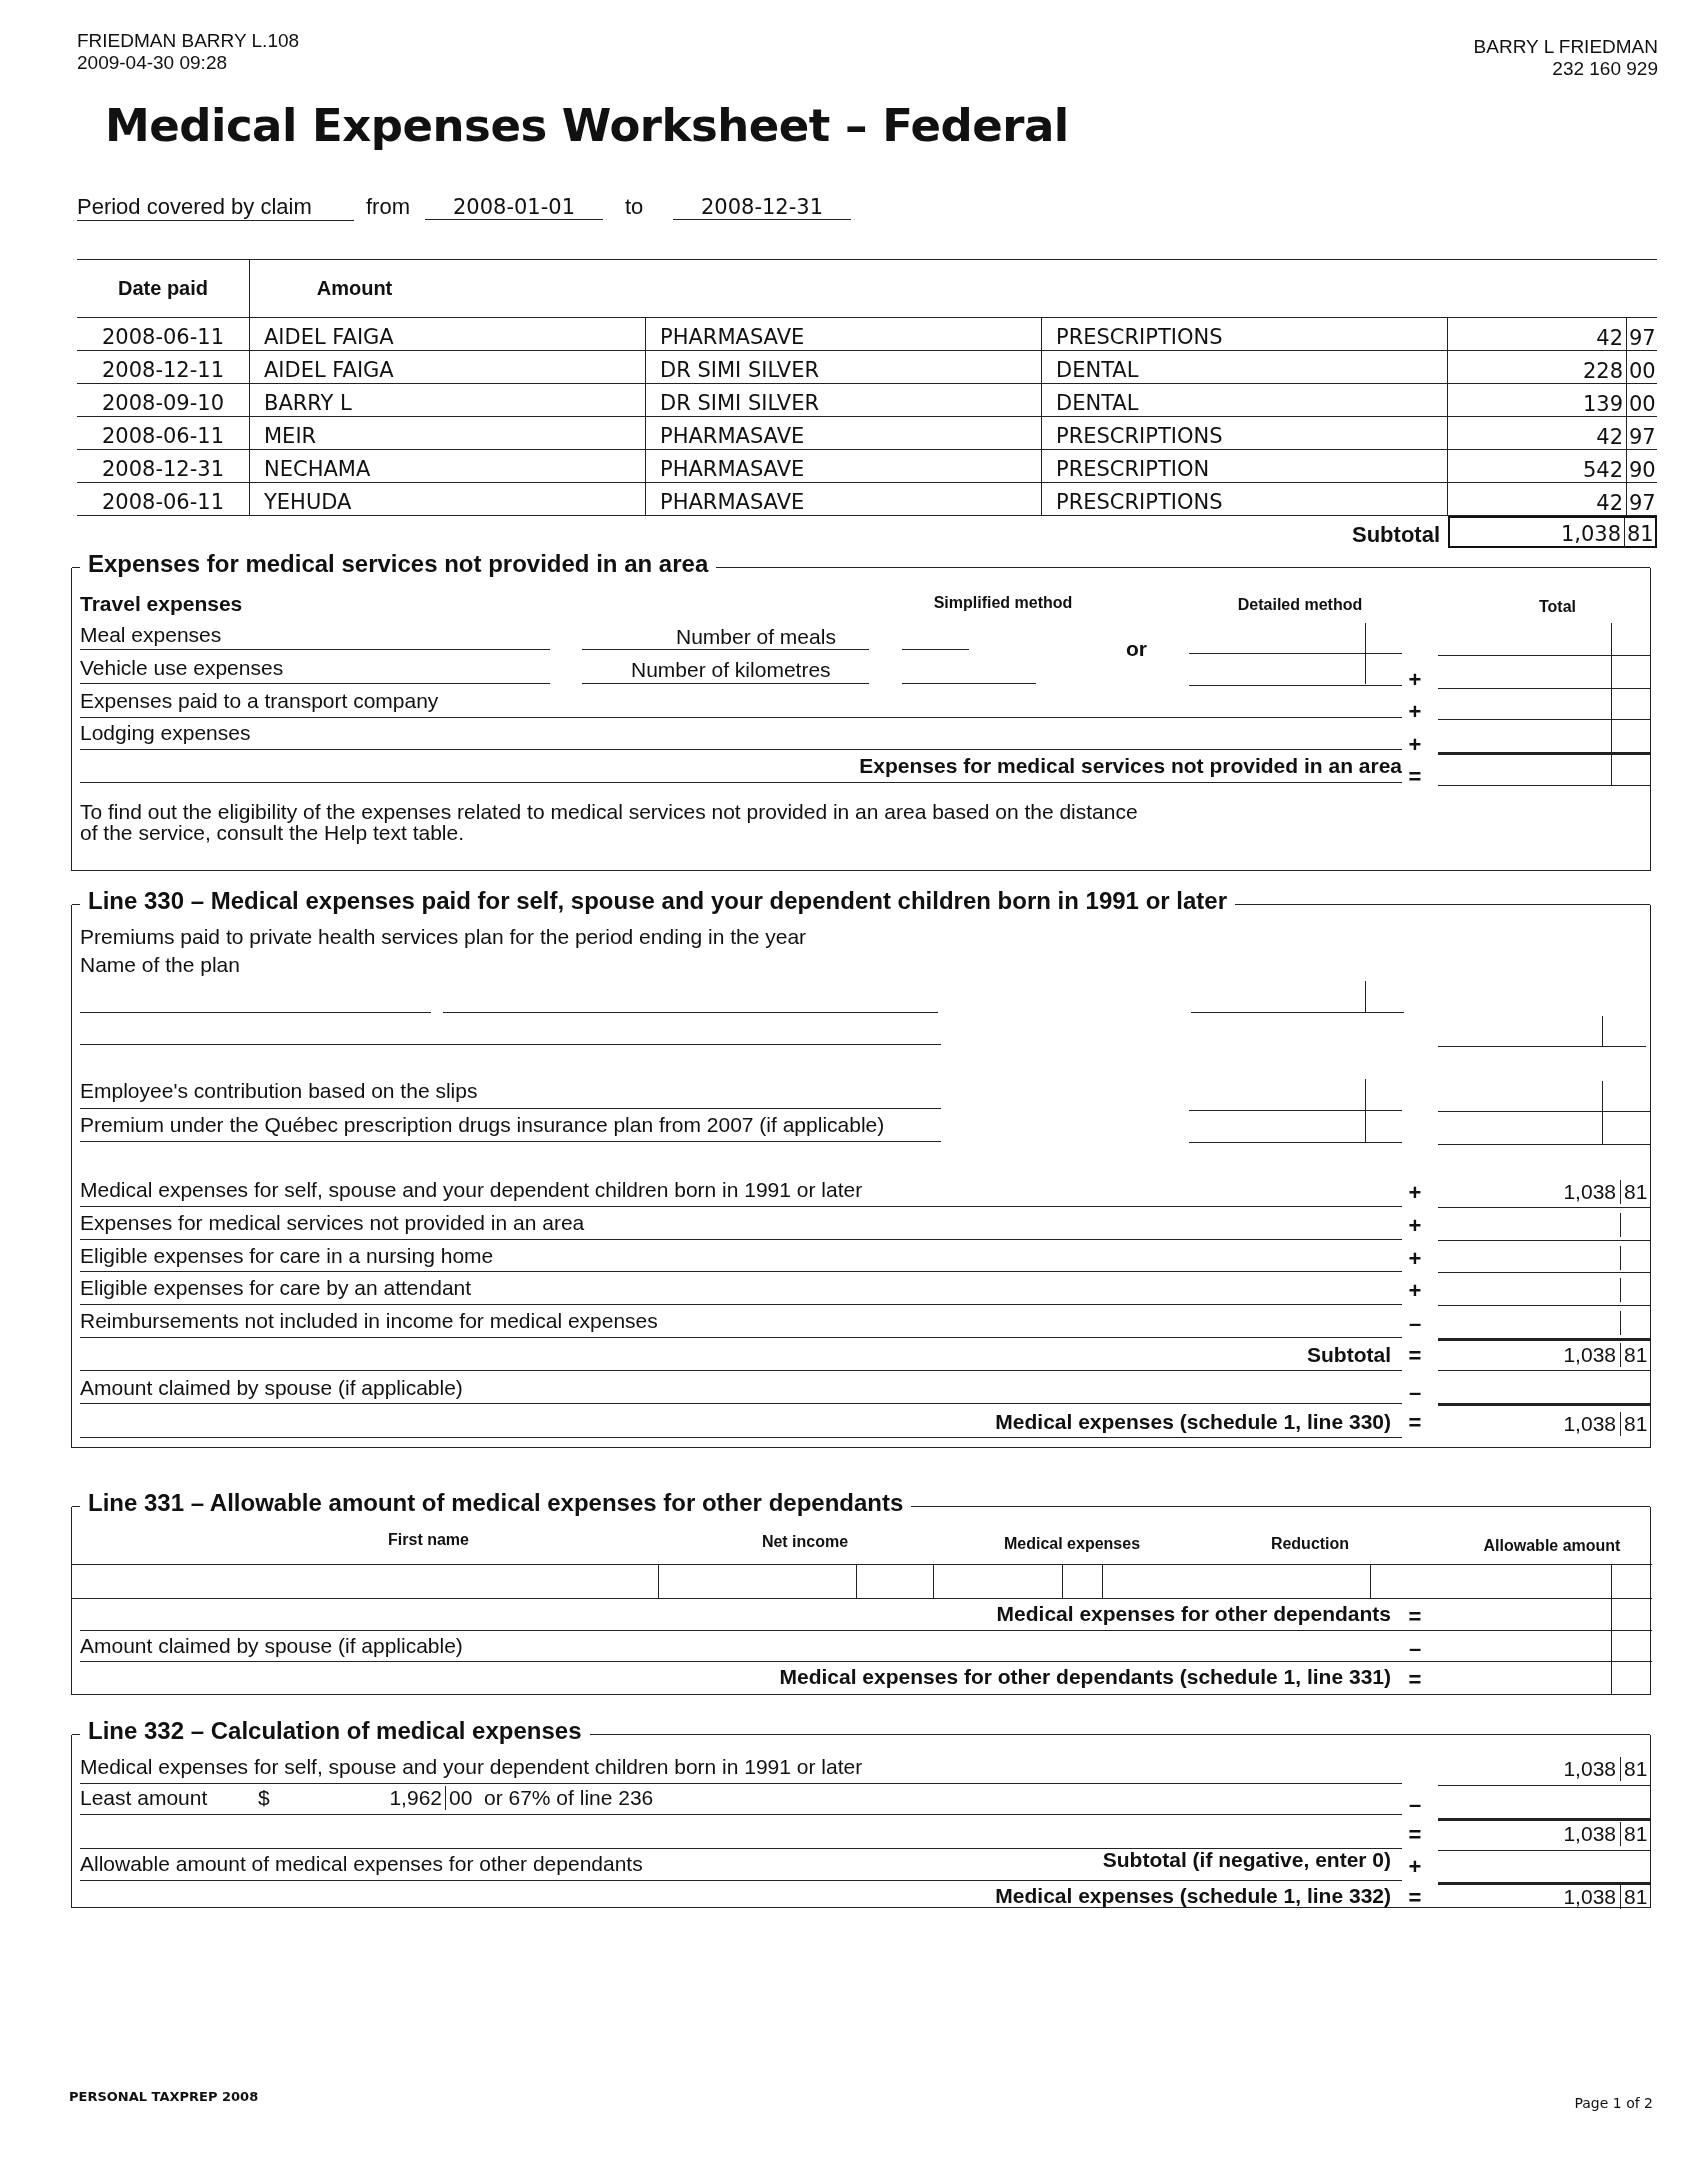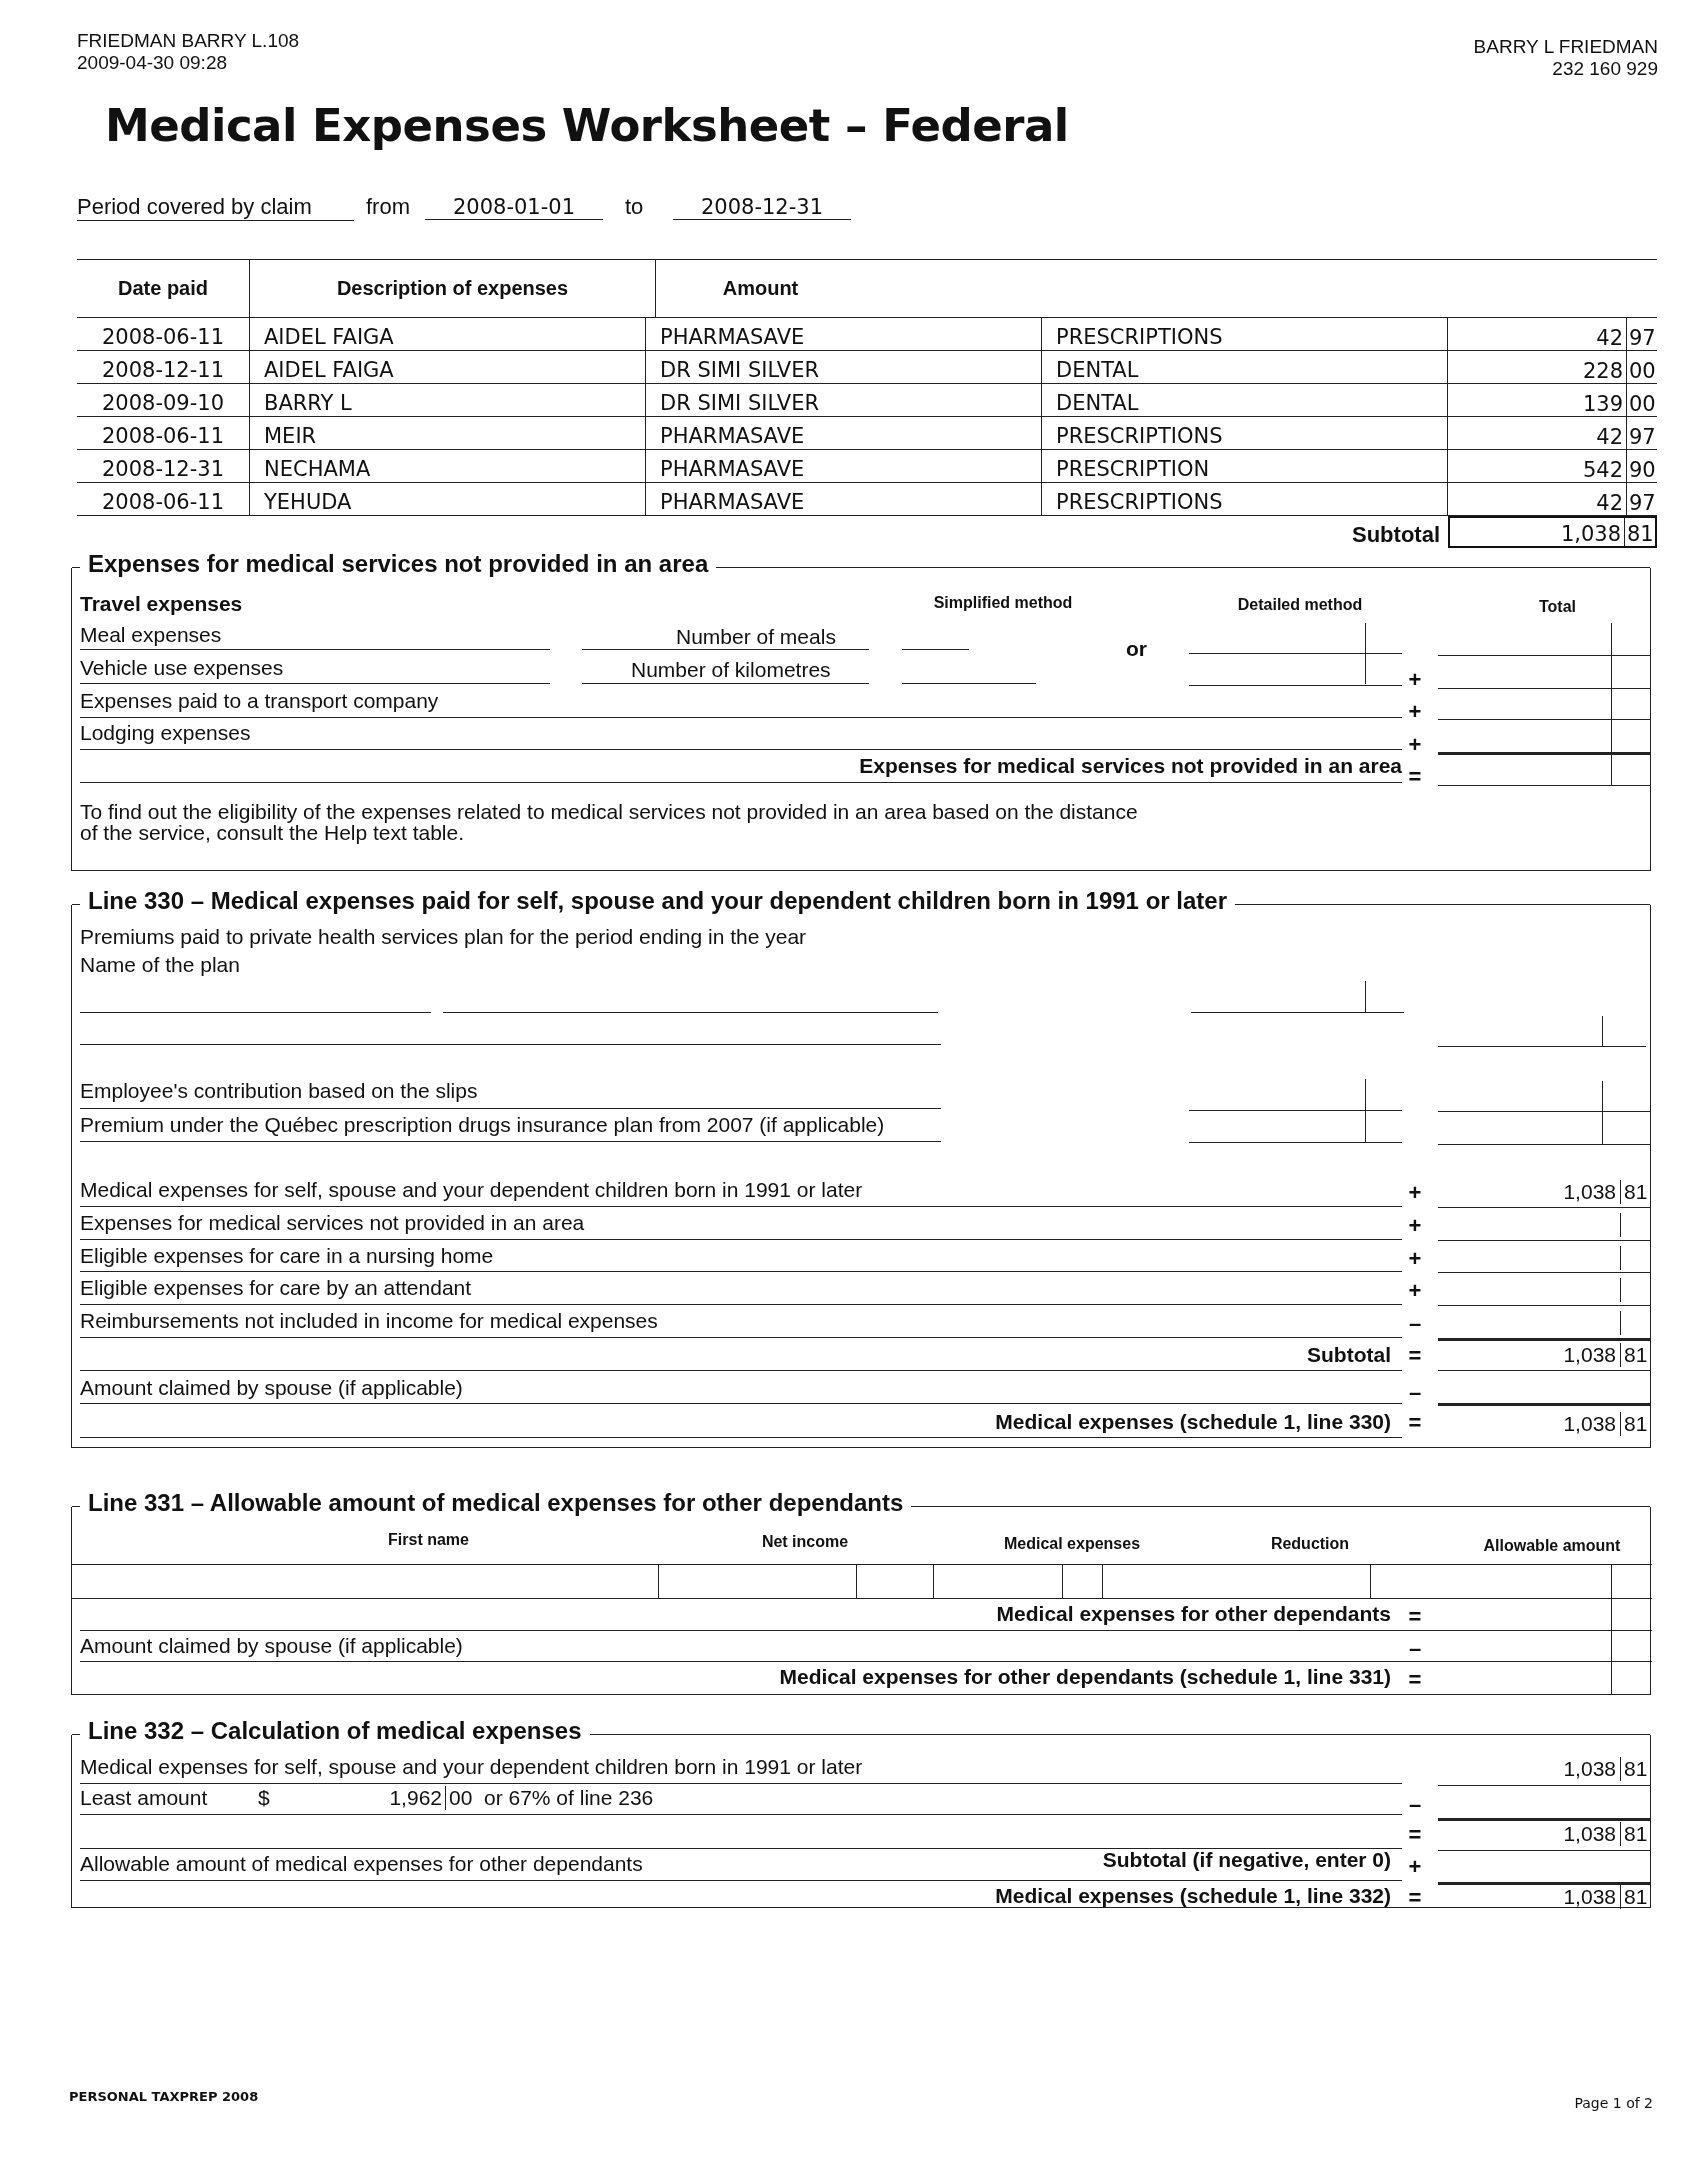--- a/index.html
+++ b/index.html
@@ -65,21 +65,20 @@
 </div>
 <div class="abs title">Medical Expenses Worksheet – Federal</div>
 
 <div class="abs period">
   <span class="lbl ul">Period covered by claim</span><span class="from">from</span><span class="d1 ul">2008-01-01</span><span class="to">to</span><span class="d2 ul">2008-12-31</span>
 </div>
 
 <div class="abs etable">
   <div class="ethead">
     <div class="c1">Date paid</div>
-    <div class="c4">Description of expenses</div>
     <div class="c5">Amount</div>
   </div>
   <div id="erows">
       <div class="erow">
         <div class="c1">2008-06-11</div>
         <div class="c2">AIDEL FAIGA</div>
         <div class="c3">PHARMASAVE</div>
         <div class="c4">PRESCRIPTIONS</div>
         <div class="c5">
           <div class="amt">

